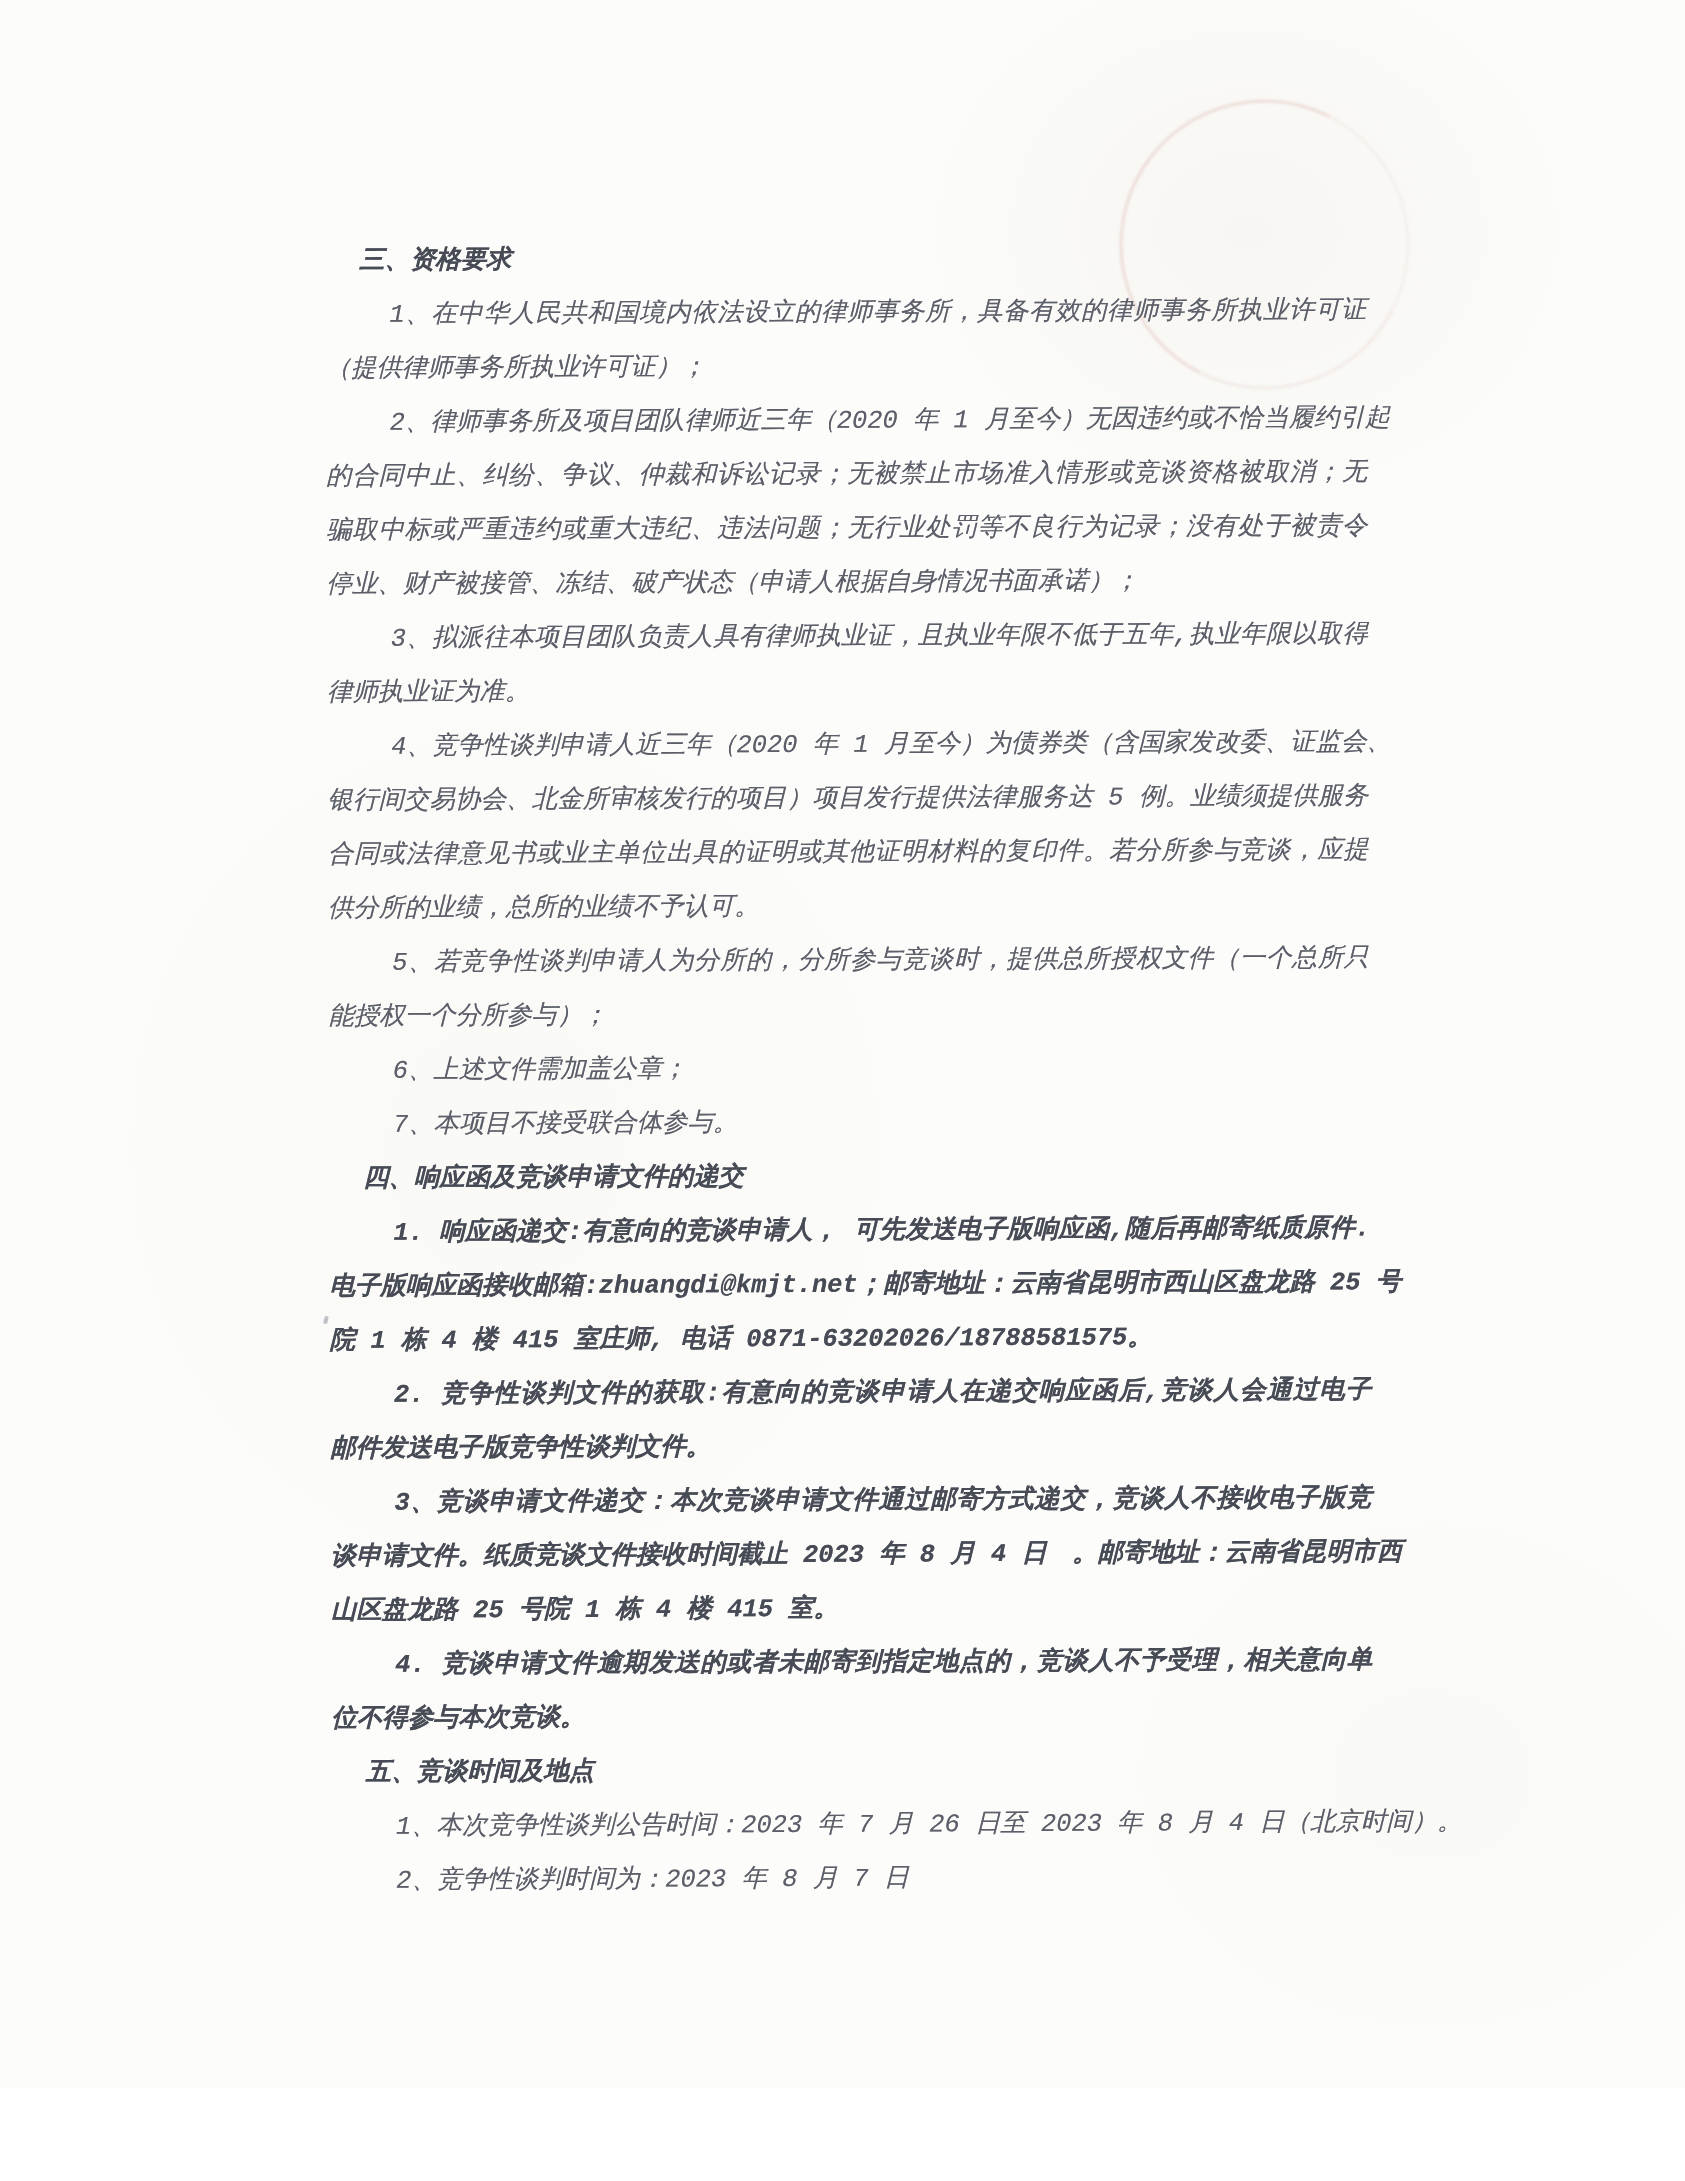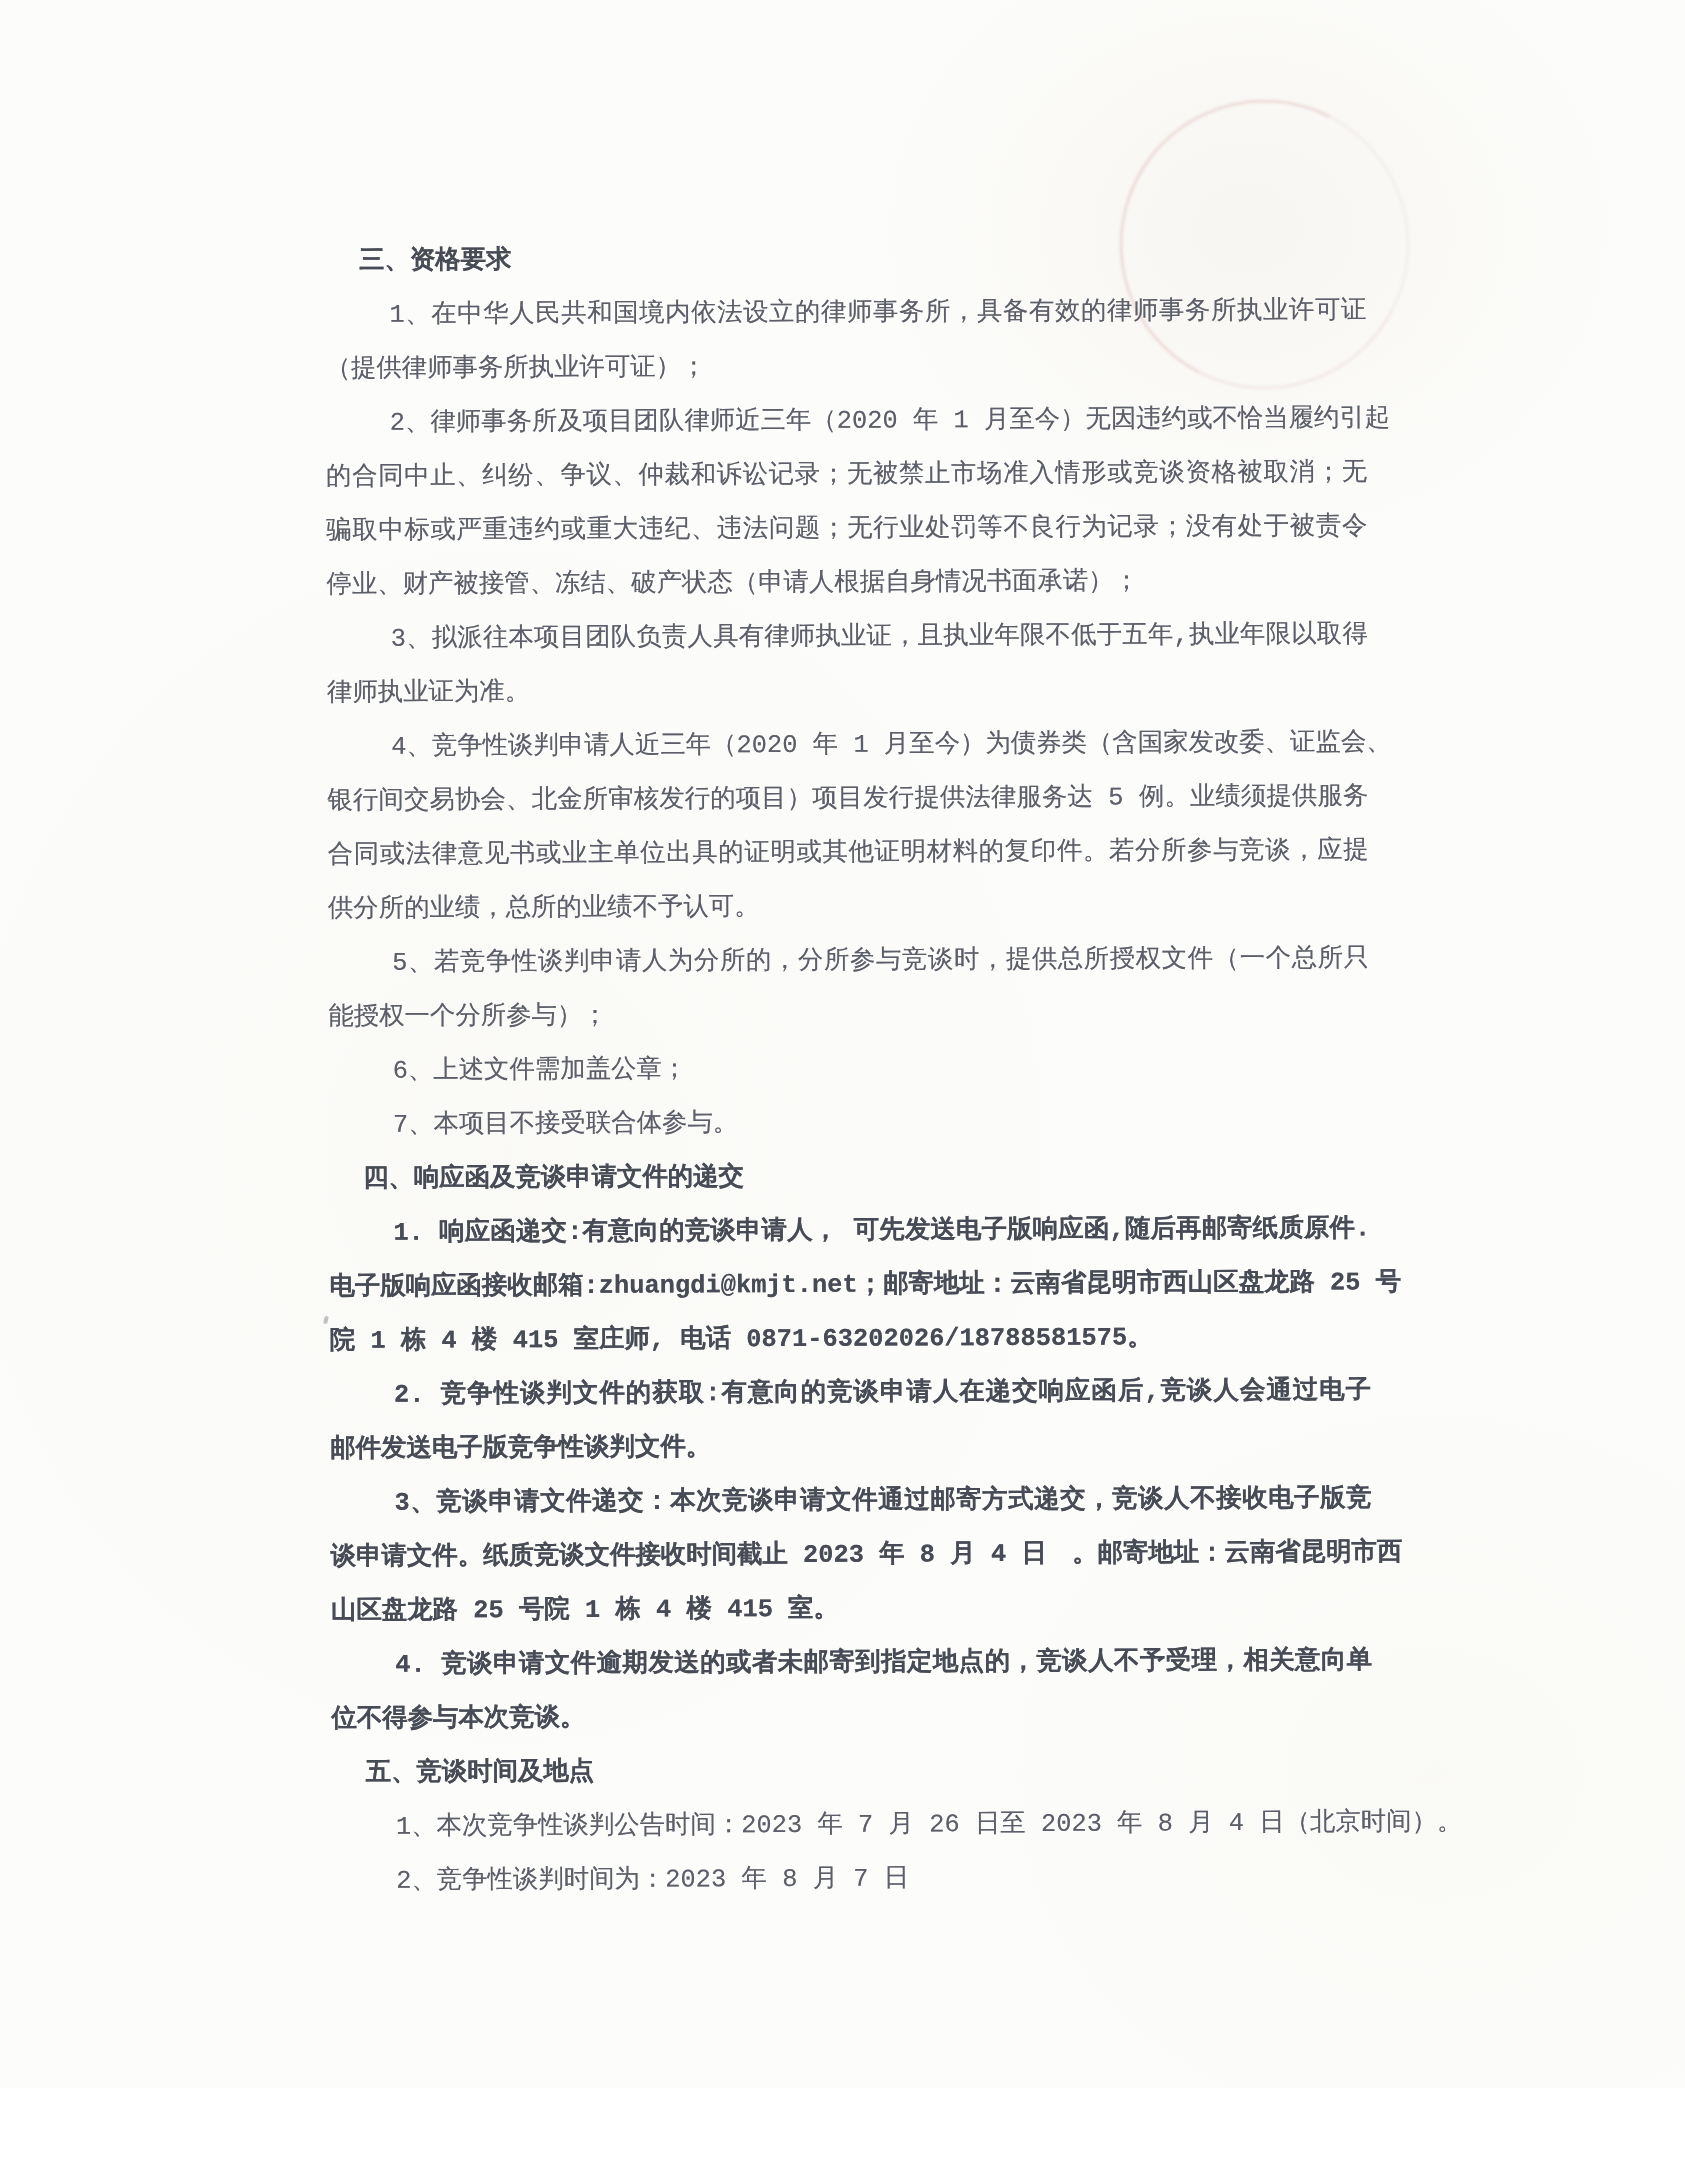--- a/index.html
+++ b/index.html
@@ -7,20 +7,21 @@
     width:1686px;height:2182px;
     font-family:"Liberation Mono","DejaVu Sans Mono","Liberation Serif",serif;
   }
   .page{
     position:relative;width:1686px;height:2088px;overflow:hidden;
     background:
       radial-gradient(ellipse 525px 441px at 74% 11%, rgba(229,223,215,0.22), transparent 70%),
       radial-gradient(ellipse 763px 848px at 30% 55%, rgba(236,233,227,0.15), transparent 75%),
       radial-gradient(ellipse 593px 509px at 85% 85%, rgba(238,236,230,0.18), transparent 75%),
       #fcfcfa;
+    font-style: italic;
   }
   
   .stamp{
     position:absolute;left:1120px;top:100px;width:285px;height:285px;
     border-radius:50%;
     border:2.5px solid rgba(193,120,108,0.32);
     border-right-color:rgba(193,120,108,0.10);
     border-bottom-color:rgba(193,120,108,0.16);
     filter:blur(1.4px);
     transform:rotate(-18deg);

